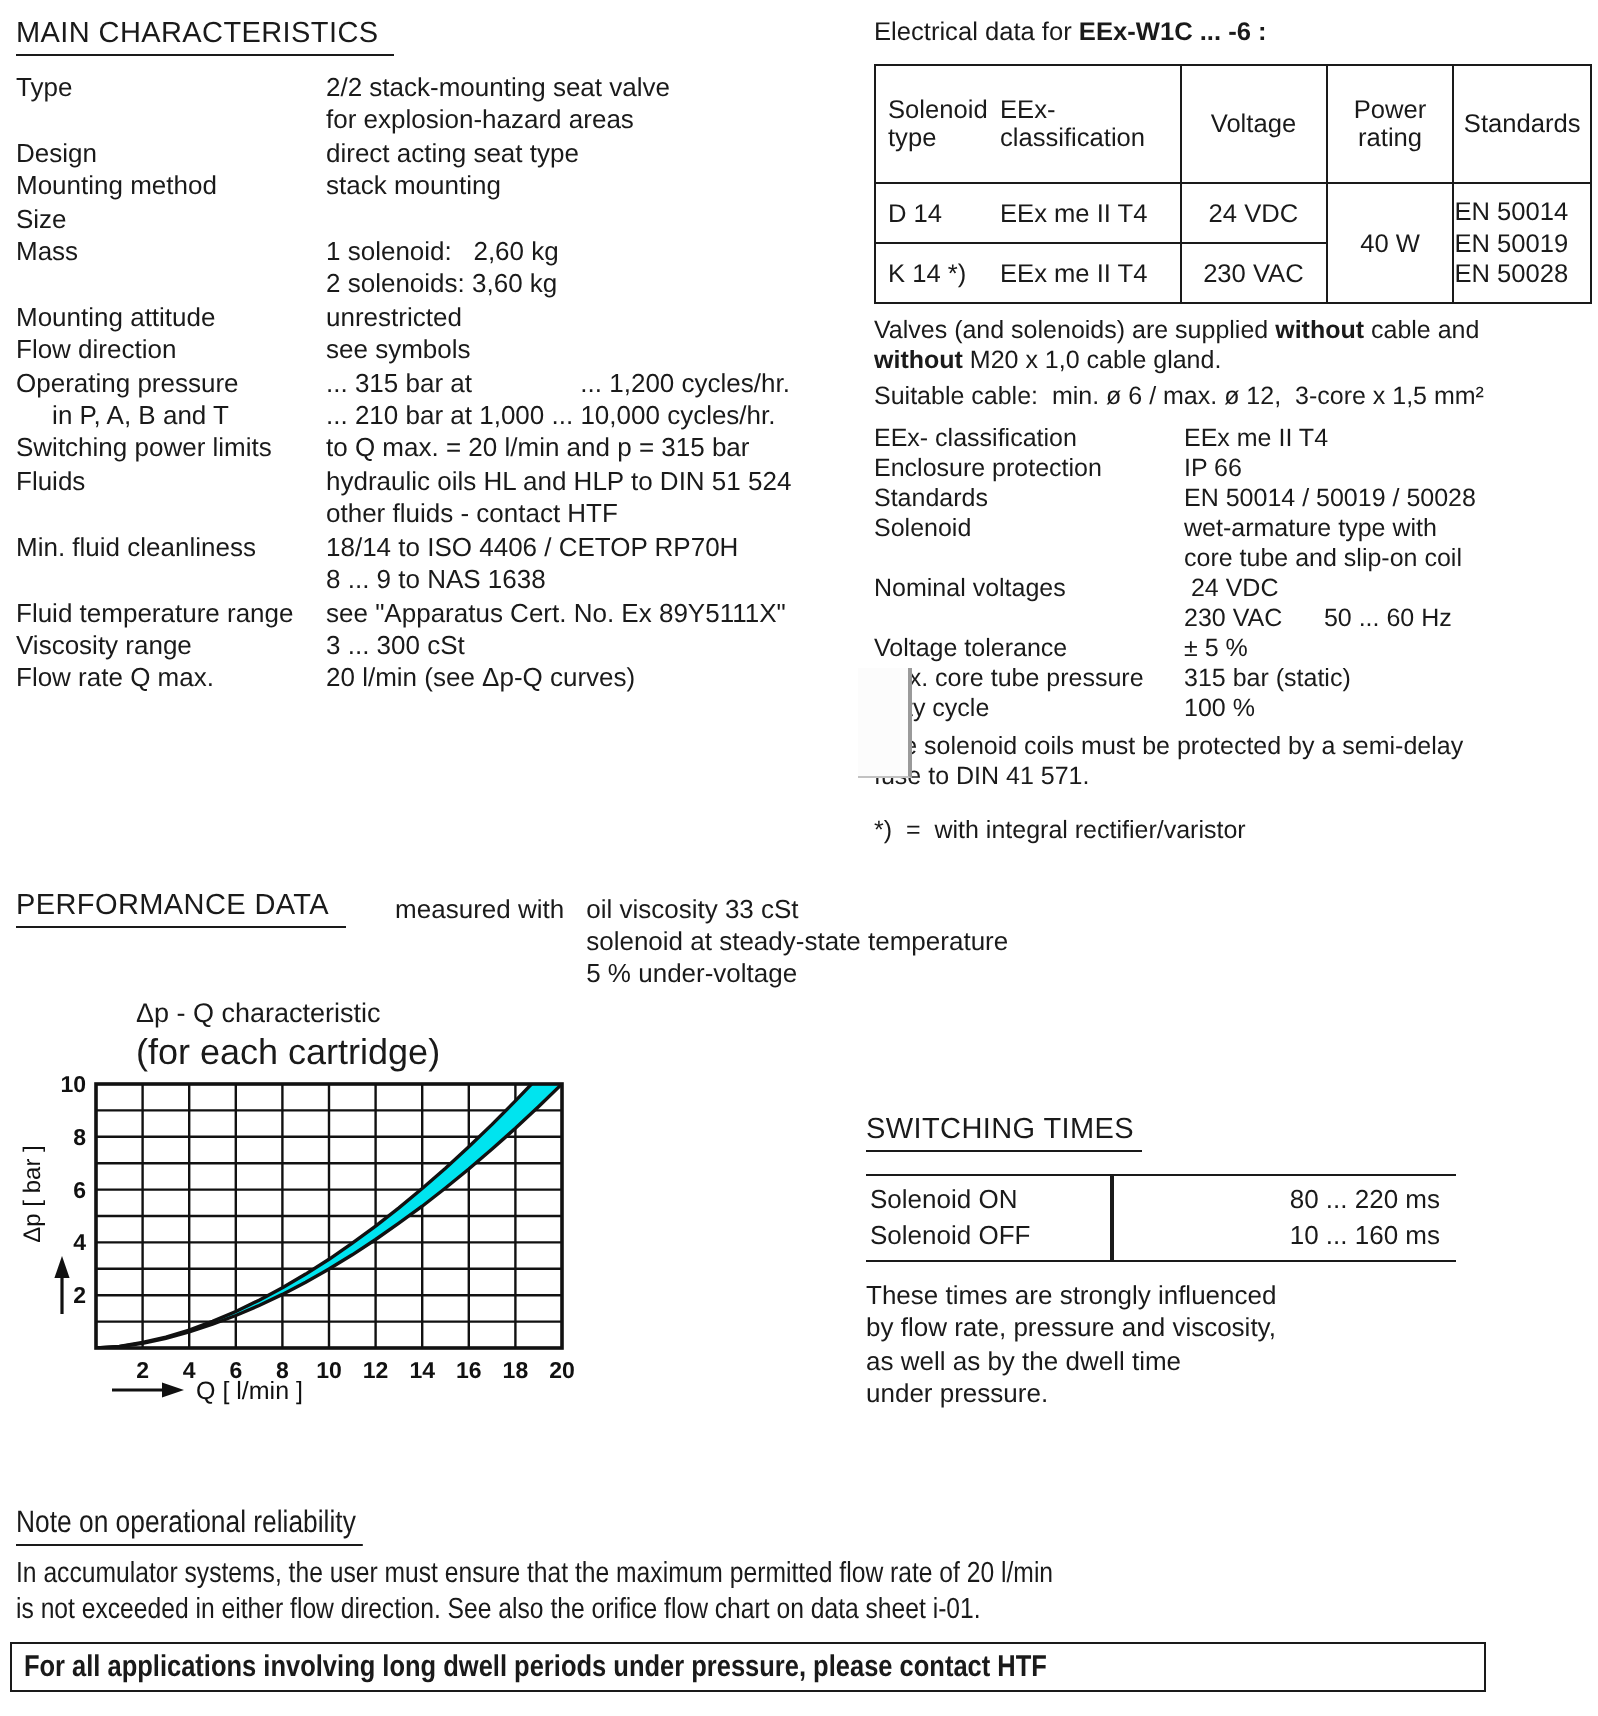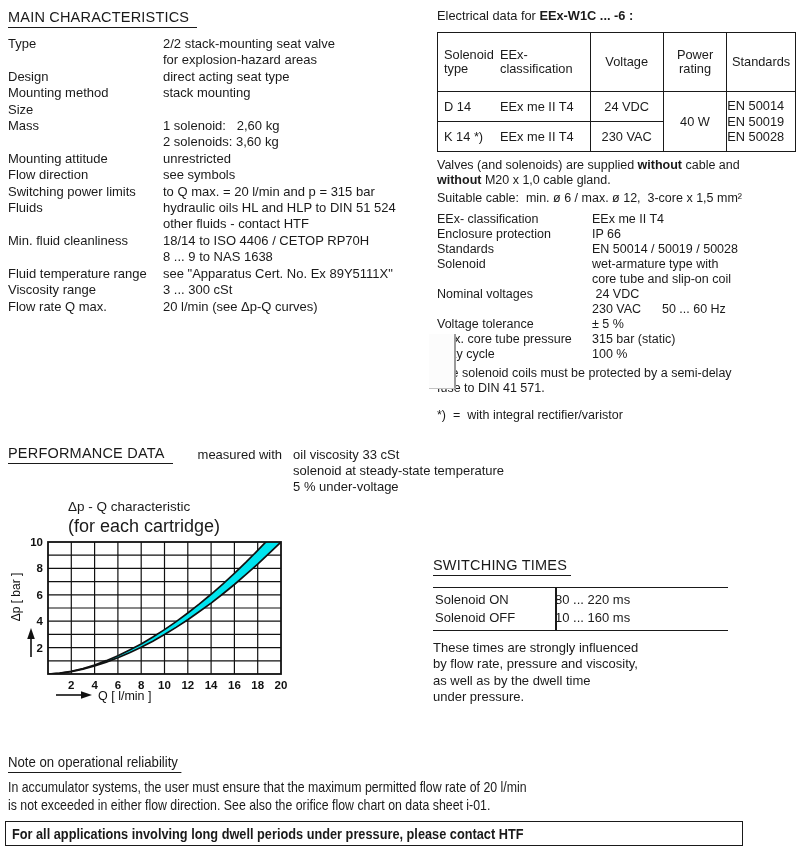--- a/index.html
+++ b/index.html
@@ -53,21 +53,21 @@
   #chart-subtitle{position:absolute;left:68px;top:22px;font-size:18px;}
   #dpq-svg-wrap{position:absolute;left:4px;top:38px;}
   svg text{font-family:"Liberation Sans",sans-serif;fill:#111;}
   
   #switching{left:433px;top:557px;width:300px;font-size:13px;}
   #switching .sec-title{padding-right:4px;}
   #stable{position:relative;margin-top:11px;width:295px;
     border-top:1.5px solid #1a1a1a;border-bottom:1.5px solid #1a1a1a;padding:3px 0 4px 0;}
   #stable .kv{line-height:17.5px;}
   #stable .k{width:122px;flex:0 0 122px;padding-left:2px;box-sizing:border-box;}
-  #stable .v{flex:1;text-align:left;padding-right:8px;white-space:pre;}
+  #stable .v{flex:1;text-align:right;padding-right:8px;white-space:pre;}
   #stable-divider{position:absolute;left:122px;top:0;bottom:0;width:1.5px;background:#1a1a1a;}
   #switching-note{margin-top:9px;white-space:pre-line;line-height:16.3px;}
   
   .cond{display:inline-block;transform:scaleX(0.85);transform-origin:0 0;}
   #reliability{left:8px;top:753px;width:799px;}
   #reliability-title{font-size:15.5px;border-bottom:1.2px solid #1a1a1a;padding:0 4px 2px 0;}
   #reliability-body{margin-top:8px;font-size:14.5px;line-height:17.5px;white-space:pre-line;width:900px;}
   #contact-banner{
     left:5px;top:821px;width:736px;height:23px;border:1.5px solid #1a1a1a;
     display:flex;align-items:center;box-sizing:content-box;
@@ -102,20 +102,26 @@
       <div class="v">1 solenoid:   2,60 kg
 2 solenoids: 3,60 kg</div>
     </div>
       <div class="kv">
       <div class="k">Mounting attitude</div>
       <div class="v">unrestricted</div>
     </div>
       <div class="kv">
       <div class="k">Flow direction</div>
       <div class="v">see symbols</div>
+    </div>
+      <div class="kv">
+      <div class="k">Operating pressure
+     in P, A, B and T</div>
+      <div class="v">... 315 bar at               ... 1,200 cycles/hr.
+... 210 bar at 1,000 ... 10,000 cycles/hr.</div>
     </div>
       <div class="kv">
       <div class="k">Switching power limits</div>
       <div class="v">to Q max. = 20 l/min and p = 315 bar</div>
     </div>
       <div class="kv">
       <div class="k">Fluids</div>
       <div class="v">hydraulic oils HL and HLP to DIN 51 524
 other fluids - contact HTF</div>
     </div>

